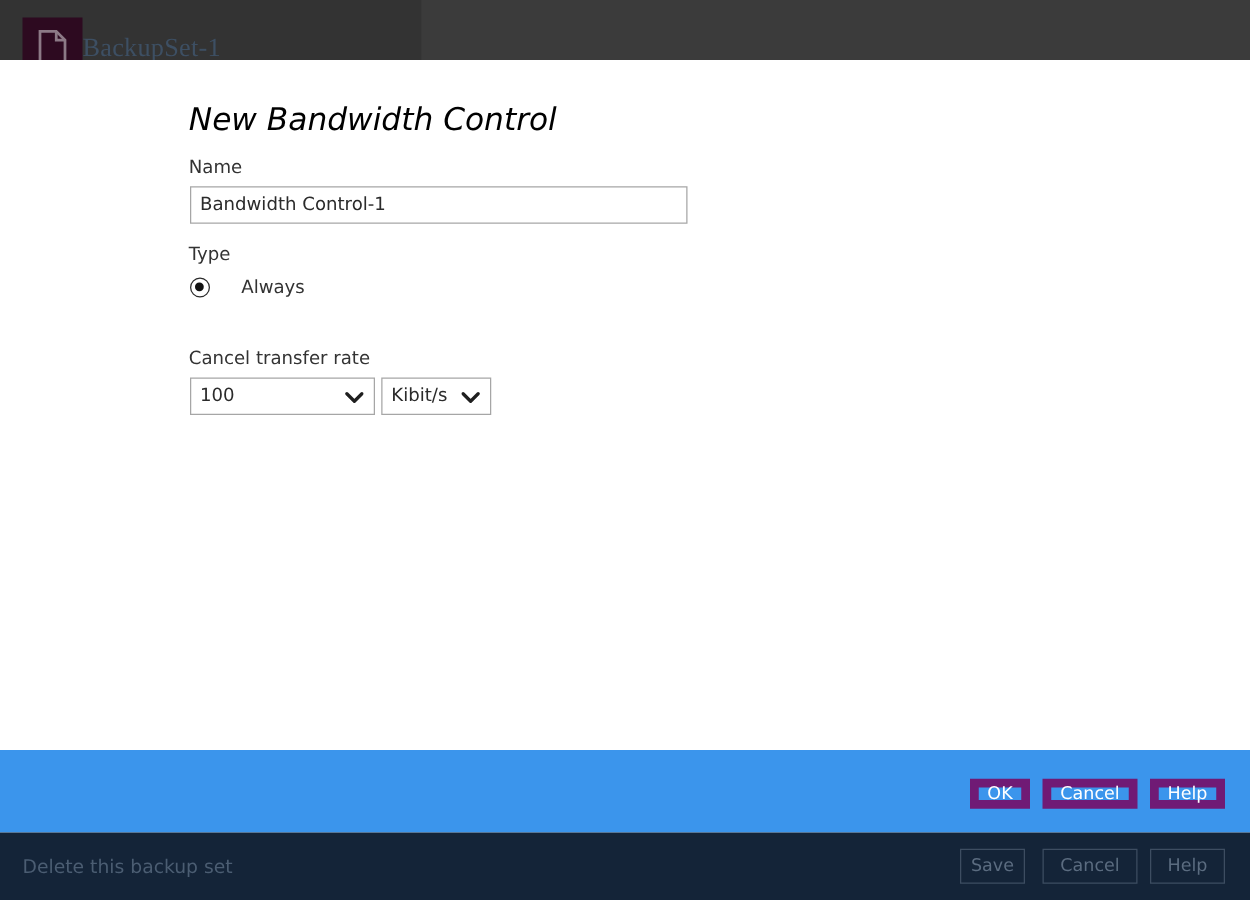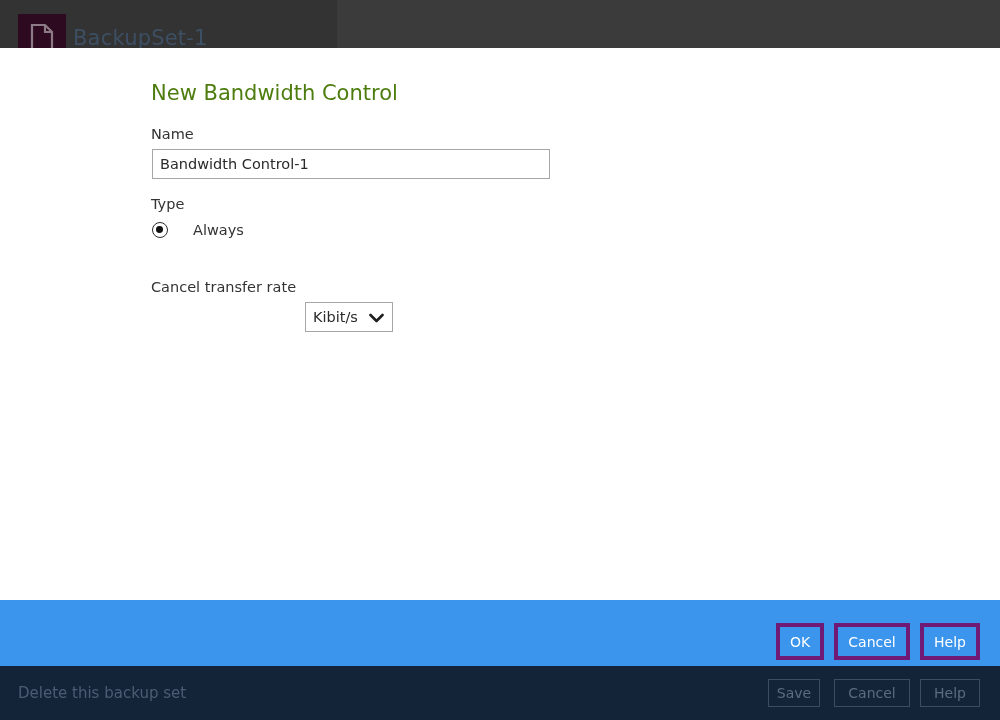--- a/index.html
+++ b/index.html
@@ -37,48 +37,50 @@
     left: 18px; top: 14px;
     width: 48px; height: 48px;
     background: #2d0a20;
     display: flex;
     align-items: center;
     justify-content: center;
   }
   .bg-set-icon svg { display: block; }
   .bg-set-title {
     position: absolute;
-    left: 73px; top: 26px;
+    left: 66px; top: 26px;
     font-size: 21px;
     color: #3d4f63;
     white-space: nowrap;
     letter-spacing: 0.2px;
+    font-family: Liberation Serif, serif;
   }
   .bg-page-title {
     position: absolute;
     left: 386px; top: 26px;
     font-size: 21px;
     color: #3e5064;
     white-space: nowrap;
     letter-spacing: 0.2px;
   }
 
   
   .dialog {
     position: absolute;
     left: 0; top: 48px;
     width: 1000px; height: 552px;
     background: #ffffff;
   }
   .dialog-title {
     position: absolute;
     left: 151px; top: 33px;
-    font-size: 21px;
-    color: #4d7c0f;
-    white-space: nowrap;
+    font-size: 25px;
+    color: #000000;
+    white-space: nowrap;
+    font-style: italic;
   }
 
   .field-label {
     position: absolute;
     font-size: 14.5px;
     color: #333333;
     white-space: nowrap;
   }
   .label-name  { left: 151px; top: 78px; }
   .label-type  { left: 151px; top: 148px; }
@@ -159,26 +161,26 @@
   
   .action-bar {
     position: absolute;
     left: 0; top: 600px;
     width: 1000px; height: 66px;
     background: #3b95ec;
   }
   .btn-outline {
     position: absolute;
     box-sizing: border-box;
-    border: 4px solid #701a75;
+    border: 7px solid #701a75;
     background: transparent;
     color: #ffffff;
     font-family: "DejaVu Sans", "Liberation Sans", sans-serif;
     font-size: 14px;
-    height: 37px;
+    height: 24px;
     display: flex;
     align-items: center;
     justify-content: center;
     cursor: pointer;
     padding: 0;
   }
   .btn-ok     { left: 776px; top: 23px; width: 48px; }
   .btn-cancel { left: 834px; top: 23px; width: 76px; }
   .btn-help   { left: 920px; top: 23px; width: 60px; }
 
@@ -243,20 +245,28 @@
     <div class="field-label label-type">Type</div>
 
     <div class="radio-row radio-always">
       <span class="radio-mark checked"></span>
       <span class="radio-label">Always</span>
     </div>
 
 
     <div class="field-label label-rate">Cancel transfer rate</div>
 
+    <div class="select-box select-rate">
+      <span class="select-value">100</span>
+      <span class="chevron">
+        <svg width="15" height="10" viewBox="0 0 15 10" aria-hidden="true">
+          <path d="M1.5 2 L7.5 8 L13.5 2" fill="none" stroke="#1f1f1f" stroke-width="2.6" stroke-linecap="round" stroke-linejoin="round"></path>
+        </svg>
+      </span>
+    </div>
 
     <div class="select-box select-unit">
       <span class="select-value">Kibit/s</span>
       <span class="chevron">
         <svg width="15" height="10" viewBox="0 0 15 10" aria-hidden="true">
           <path d="M1.5 2 L7.5 8 L13.5 2" fill="none" stroke="#1f1f1f" stroke-width="2.6" stroke-linecap="round" stroke-linejoin="round"></path>
         </svg>
       </span>
     </div>
 

